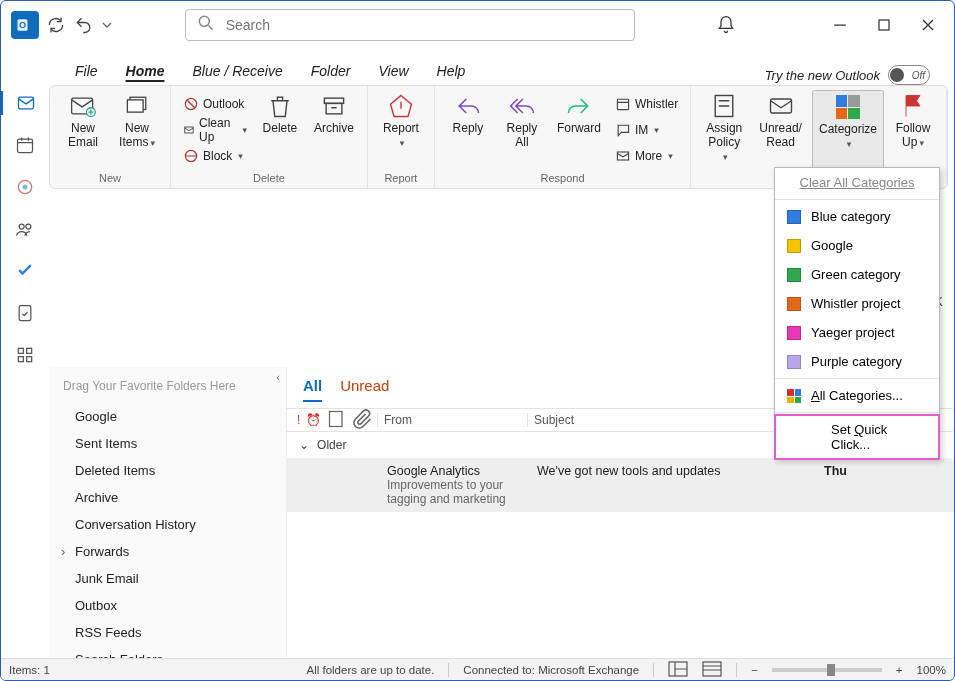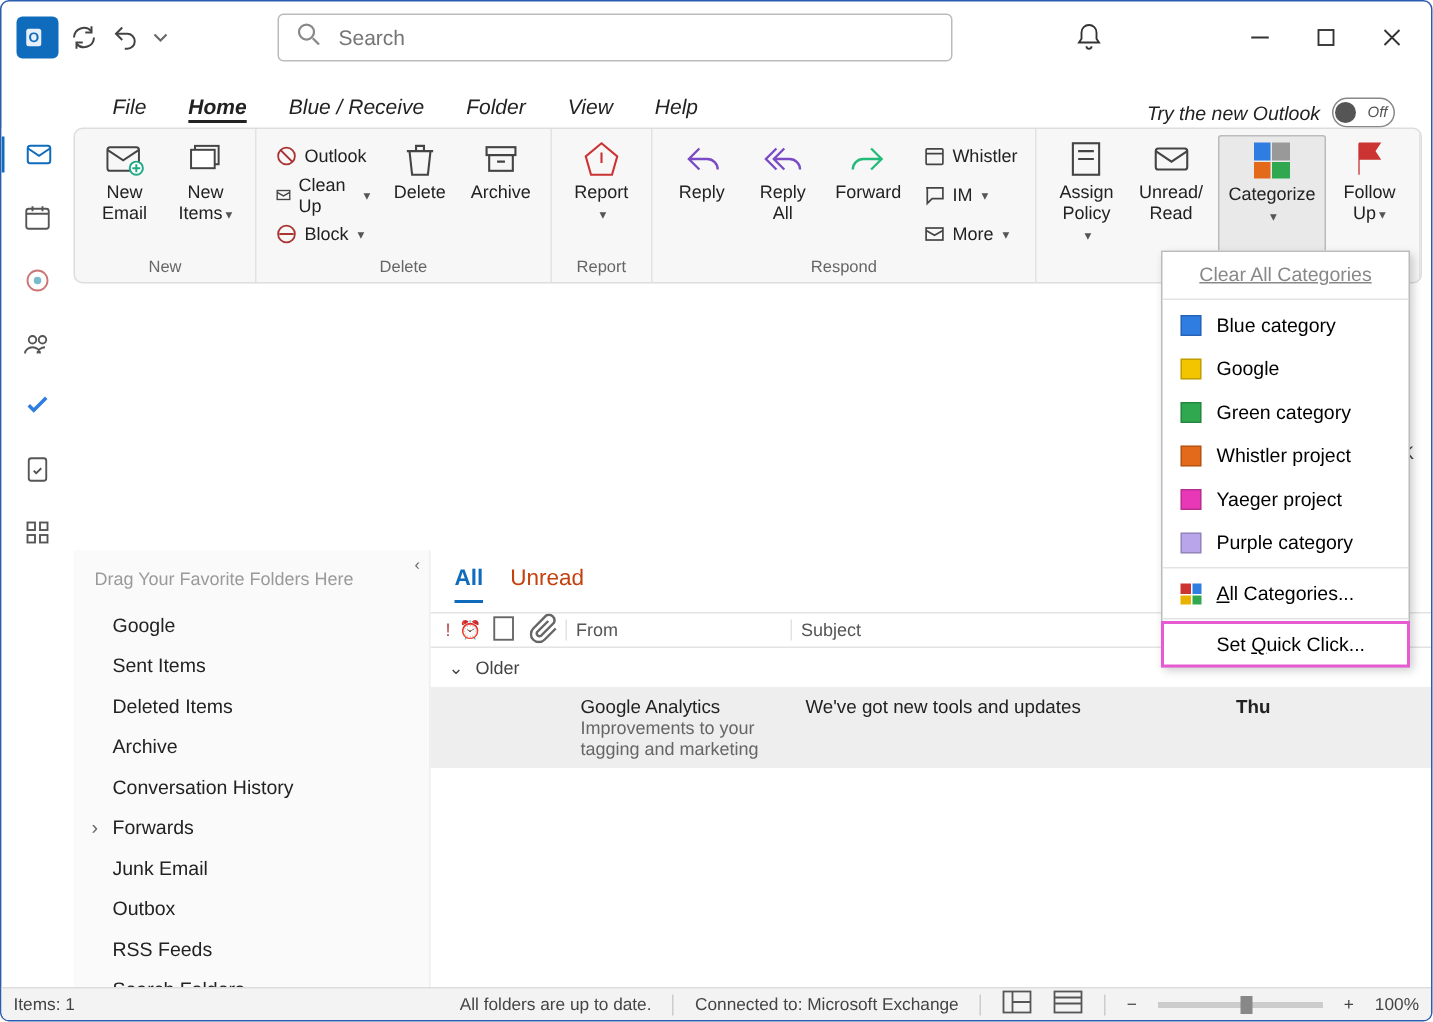--- a/index.html
+++ b/index.html
@@ -527,21 +527,21 @@
   <div class="item">
     <span class="allcat-ico">
         <span style="background:#c33"></span>
         <span style="background:#2f7de1"></span>
         <span style="background:#e9b100"></span>
         <span style="background:#2fa84f"></span>
       </span>
     <span><span class="mn">A</span><span>ll Categories...</span></span>
   </div>
   <div class="sep"></div>
-  <div class="item highlight" style="padding-left:36px">
+  <div class="item highlight" style="padding-left:56px">
     <span>Set <span class="mn">Q</span><span>uick Click...</span></span>
   </div>
 </div>
 
 <div class="statusbar">
   <span>Items: 1</span>
   <div class="spacer"></div>
   <span>All folders are up to date.</span>
   <div class="sep"></div>
   <span>Connected to: Microsoft Exchange</span>

